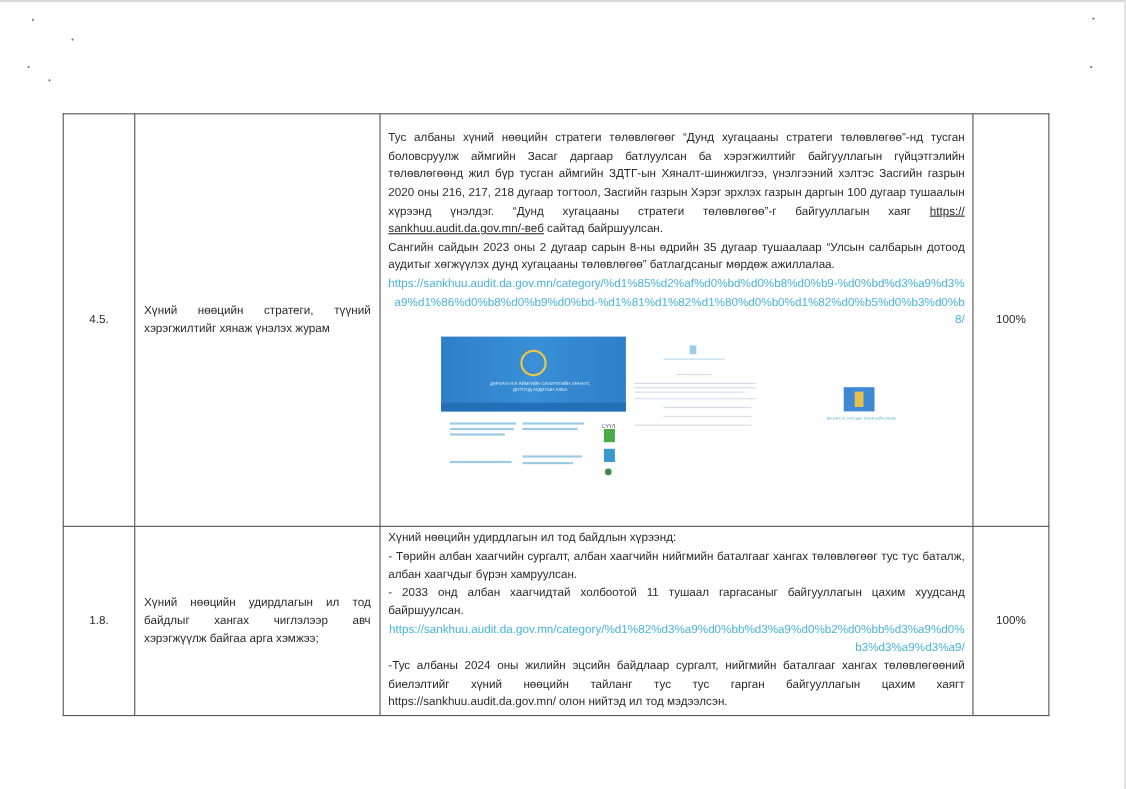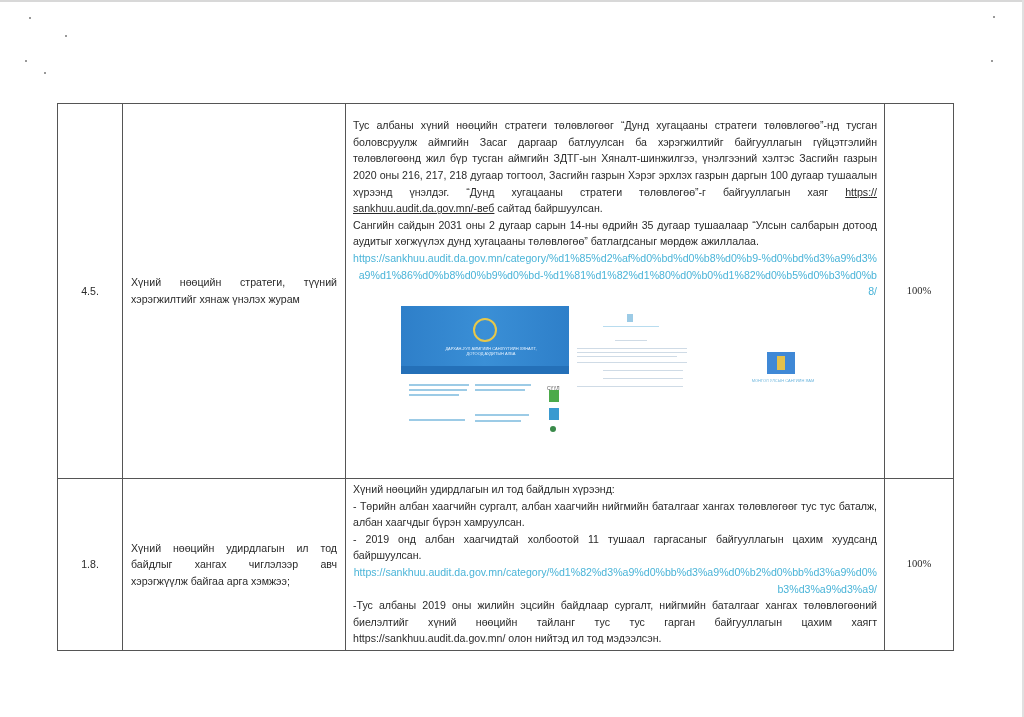--- a/index.html
+++ b/index.html
@@ -11,21 +11,21 @@
     .page-edge-right { position: absolute; right: 0; top: 0; width: 2px; height: 717px; background: #e0e0e0; }
     .speck { position: absolute; width: 2px; height: 2px; background: #777; border-radius: 1px; }
     table.doc {
       position: absolute; left: 57px; top: 103px; border-collapse: collapse; width: 893px;
       table-layout: fixed;
     }
     table.doc td { border: 1.5px solid #555; vertical-align: middle; font-size: 10.6px; line-height: 16.6px; }
     td.num { width: 62px; text-align: center; }
     td.title { width: 206px; padding: 0 8px; text-align: justify; }
     td.body { width: 524px; padding: 2px 7px 3px 7px; text-align: justify; vertical-align: top; }
-    td.pct { width: 66px; text-align: center; font-family: Liberation Serif, serif; }
+    td.pct { width: 66px; text-align: center; }
     .link { color: #4ab4d8; word-break: break-all; text-align: right; display: block; }
     .u { text-decoration: underline; }
     .shots { position: relative; height: 160px; margin-top: 4px; }
     .shot1 { position: absolute; left: 48px; top: 2px; width: 168px; height: 140px; }
     .hero { width: 168px; height: 68px; background: linear-gradient(90deg,#2e7fc9,#3a8fd6 50%,#2e7fc9); position: relative; }
     .hero .emblem { position: absolute; left: 72px; top: 12px; width: 20px; height: 20px; border: 2px solid #e8c84a; border-radius: 50%; }
     .hero .cap { position: absolute; left: 40px; top: 40px; width: 100px; font-size: 4px; color: #e6f2ff; text-align: center; line-height: 5px; }
     .hero .nav { position: absolute; left: 0; bottom: 0; width: 168px; height: 8px; background: #2470b8; }
     .cols { position: relative; height: 70px; }
     .ln { position: absolute; height: 2px; background: #9ccbe6; }
@@ -49,21 +49,21 @@
 <div class="speck" style="left:993px;top:16px;"></div>
 <div class="speck" style="left:991px;top:60px;"></div>
 
 <table class="doc">
   <tbody>
       <tr style="height:375px;">
     <td class="num">4.5.</td>
     <td class="title">Хүний нөөцийн стратеги, түүний хэрэгжилтийг хянаж үнэлэх журам</td>
     <td class="body">
       <div><span>Тус албаны хүний нөөцийн стратеги төлөвлөгөөг “Дунд хугацааны стратеги төлөвлөгөө”-нд тусган боловсруулж аймгийн Засаг даргаар батлуулсан ба хэрэгжилтийг байгууллагын гүйцэтгэлийн төлөвлөгөөнд жил бүр тусган аймгийн ЗДТГ-ын Хяналт-шинжилгээ, үнэлгээний хэлтэс Засгийн газрын 2020 оны 216, 217, 218 дугаар тогтоол, Засгийн газрын Хэрэг эрхлэх газрын даргын 100 дугаар тушаалын хүрээнд үнэлдэг. “Дунд хугацааны стратеги төлөвлөгөө”-г байгууллагын хаяг </span><span class="u">https:// sankhuu.audit.da.gov.mn/-веб</span><span> сайтад байршуулсан.</span></div>
-      <div>Сангийн сайдын 2031 оны 2 дугаар сарын 14-ны өдрийн 35 дугаар тушаалаар “Улсын салбарын дотоод аудитыг хөгжүүлэх дунд хугацааны төлөвлөгөө” батлагдсаныг мөрдөж ажиллалаа.</div>
+      <div>Сангийн сайдын 2023 оны 2 дугаар сарын 8-ны өдрийн 35 дугаар тушаалаар “Улсын салбарын дотоод аудитыг хөгжүүлэх дунд хугацааны төлөвлөгөө” батлагдсаныг мөрдөж ажиллалаа.</div>
       <span class="link">https://sankhuu.audit.da.gov.mn/category/%d1%85%d2%af%d0%bd%d0%b8%d0%b9-%d0%bd%d3%a9%d3%a9%d1%86%d0%b8%d0%b9%d0%bd-%d1%81%d1%82%d1%80%d0%b0%d1%82%d0%b5%d0%b3%d0%b8/</span>
       <div class="shots">
         <div class="shot1">
           <div class="hero">
             <div class="emblem"></div>
             <div class="cap">ДАРХАН-УУЛ АЙМГИЙН САНХҮҮГИЙН ХЯНАЛТ, ДОТООД АУДИТЫН АЛБА</div>
             <div class="nav"></div>
           </div>
           <div class="cols">
             <div class="ln" style="left:8px;top:10px;width:60px;"></div>
@@ -99,20 +99,20 @@
       </div>
     </td>
     <td class="pct">100%</td>
   </tr>
   <tr style="height:170px;">
     <td class="num">1.8.</td>
     <td class="title">Хүний нөөцийн удирдлагын ил тод байдлыг хангах чиглэлээр авч хэрэгжүүлж байгаа арга хэмжээ;</td>
     <td class="body">
       <div>Хүний нөөцийн удирдлагын ил тод байдлын хүрээнд:</div>
       <div>- Төрийн албан хаагчийн сургалт, албан хаагчийн нийгмийн баталгааг хангах төлөвлөгөөг тус тус баталж, албан хаагчдыг бүрэн хамруулсан.</div>
-      <div>- 2019 онд албан хаагчидтай холбоотой 11 тушаал гаргасаныг байгууллагын цахим хуудсанд байршуулсан.</div>
+      <div>- 2033 онд албан хаагчидтай холбоотой 11 тушаал гаргасаныг байгууллагын цахим хуудсанд байршуулсан.</div>
       <span class="link">https://sankhuu.audit.da.gov.mn/category/%d1%82%d3%a9%d0%bb%d3%a9%d0%b2%d0%bb%d3%a9%d0%b3%d3%a9%d3%a9/</span>
-      <div>-Тус албаны 2019 оны жилийн эцсийн байдлаар сургалт, нийгмийн баталгааг хангах төлөвлөгөөний биелэлтийг хүний нөөцийн тайланг тус тус гарган байгууллагын цахим хаягт https://sankhuu.audit.da.gov.mn/ олон нийтэд ил тод мэдээлсэн.</div>
+      <div>-Тус албаны 2024 оны жилийн эцсийн байдлаар сургалт, нийгмийн баталгааг хангах төлөвлөгөөний биелэлтийг хүний нөөцийн тайланг тус тус гарган байгууллагын цахим хаягт https://sankhuu.audit.da.gov.mn/ олон нийтэд ил тод мэдээлсэн.</div>
     </td>
     <td class="pct">100%</td>
   </tr>
 </tbody>
   </table>
 
 </body></html>

